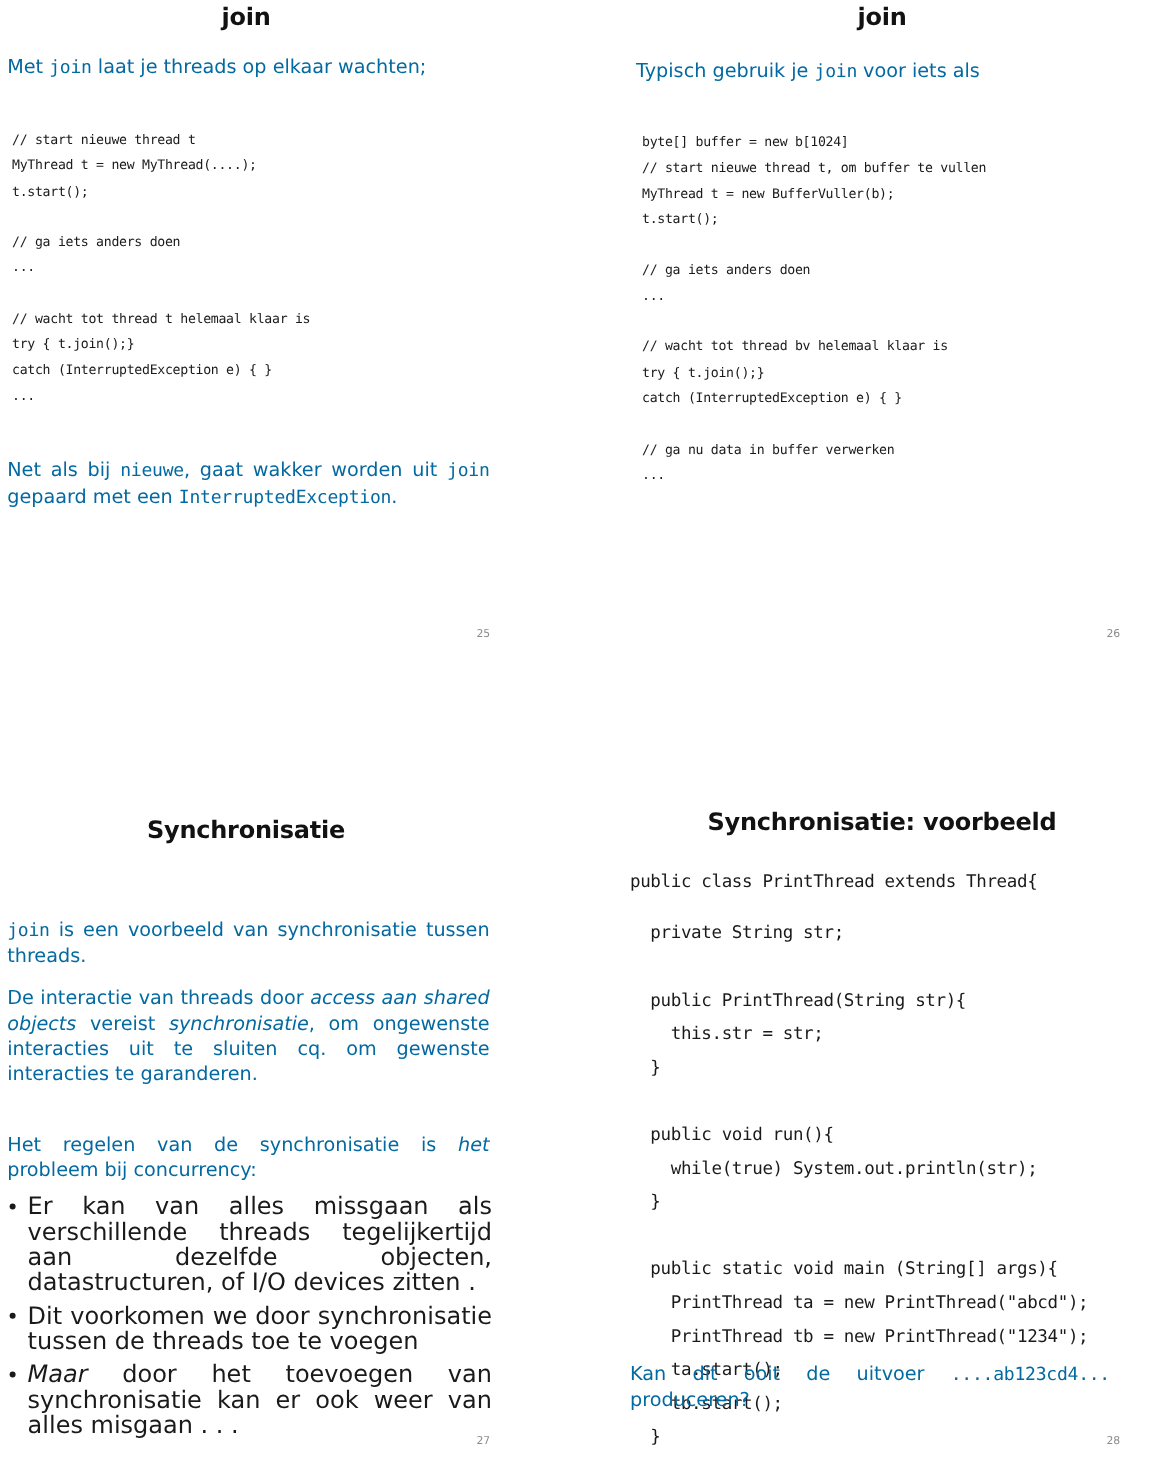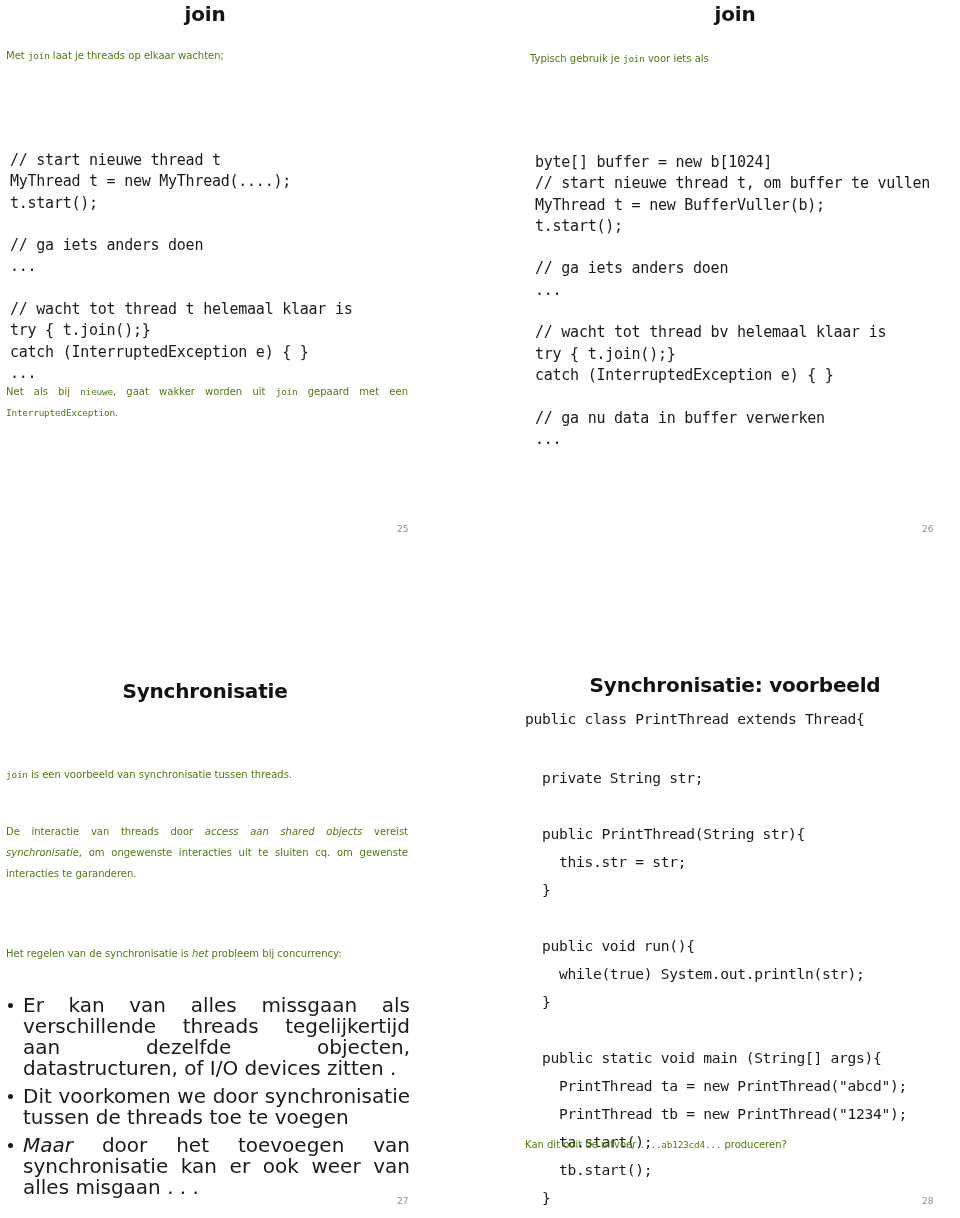--- a/index.html
+++ b/index.html
@@ -35,35 +35,34 @@
     font-size: 20px;
     letter-spacing: -0.2px;
     color: #121212;
   }
   .slide-title.mono-title {
     font-family: "DejaVu Sans", sans-serif;
   }
 
   .prose {
     font-family: "DejaVu Sans", sans-serif;
-    font-size: 10px;
+    font-size: 16px;
     line-height: 21px;
     text-align: justify;
-    color: #4d7c0f;
+    color: #0369a1;
   }
   .prose.nojust { text-align: left; }
 
   .code {
     font-family: "DejaVu Sans Mono", monospace;
-    font-size: 15px;
+    font-size: 11px;
     line-height: 21.3px;
     white-space: pre;
     color: #1a1a1a;
     letter-spacing: -0.25px;
-    margin-top: 44px;
   }
   .code-lg {
     font-family: "DejaVu Sans Mono", monospace;
     font-size: 14.6px;
     line-height: 28px;
     white-space: pre;
     color: #1a1a1a;
     letter-spacing: -0.3px;
   }
 
@@ -118,21 +117,21 @@
     left: 2px;
     top: 8px;
     width: 5px;
     height: 5px;
     border-radius: 50%;
     background: #1a1a1a;
   }
 
   
   .br .slide-title { position: absolute; left: 50px; top: 64px; width: 410px; }
-  .br .c-head      { position: absolute; left: 45px; top: 96px; }
+  .br .c-head      { position: absolute; left: 45px; top: 112px; }
   .br .c-block     { position: absolute; left: 45px; top: 155px; }
   .br .p-question  { position: absolute; left: 45px; top: 525px; width: 400px; }
 </style>
 </head>
 <body>
 
 <div class="sheet tl">
   <div class="slide-title mono-title">join</div>
 
   <div class="prose p-intro">Met <code>join</code> laat je threads op elkaar wachten;</div>

